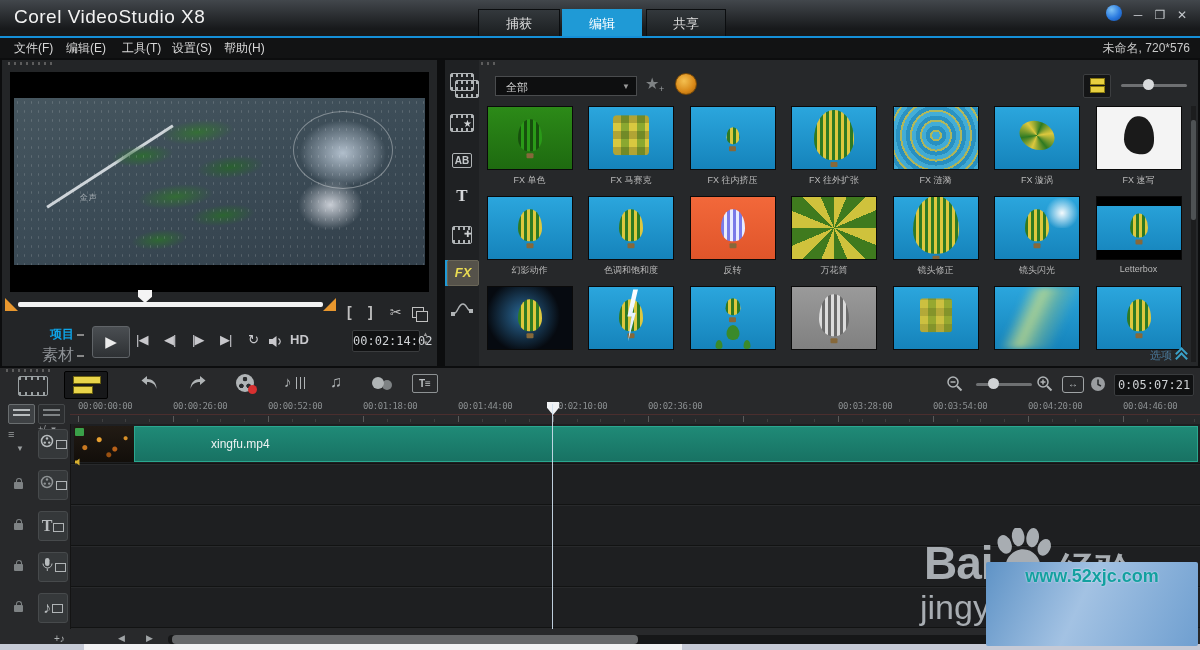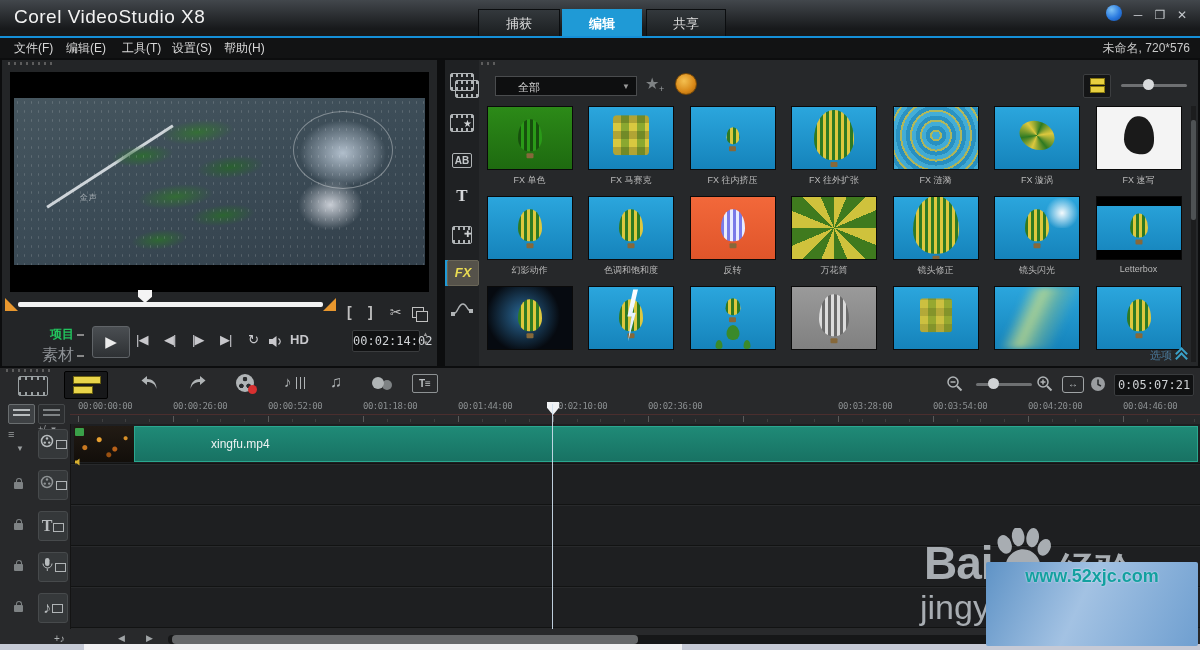--- a/index.html
+++ b/index.html
@@ -5,21 +5,21 @@
   html,body{margin:0;padding:0;background:#000;}
   #stage{position:relative;width:1200px;height:650px;overflow:hidden;background:#0c0d0e;
          font-family:"Liberation Sans","DejaVu Sans",sans-serif;-webkit-font-smoothing:antialiased;}
   .abs{position:absolute;}
 
   
   #titlebar{left:0;top:0;width:1200px;height:36px;background:linear-gradient(#42474c,#17191b 80%);border-bottom:2px solid #1590d8;}
   #app-title{left:14px;top:6px;font-size:19px;color:#f2f2f2;letter-spacing:.5px;}
   .tab{top:9px;height:27px;line-height:27px;text-align:center;font-size:13px;color:#dcdcdc;
        background:linear-gradient(#33383c,#1b1e20);border:1px solid #0b0d0f;border-bottom:none;box-sizing:border-box;}
-  .tab.active{background:#1f9ad6;color:#fff;font-weight:bold;border-color:#1f9ad6;}
+  .tab.active{background:#1f9ad6;color:#fff;font-weight:normal;border-color:#1f9ad6;}
   .winbtn{top:6px;width:20px;height:18px;color:#c4c8cc;font-size:12px;text-align:center;line-height:18px;}
   #corel-orb{top:5px;width:16px;height:16px;border-radius:50%;background:radial-gradient(circle at 35% 30%,#7ec2f4,#2a7ae0 55%,#134a9e);}
 
   
   #menubar{left:0;top:38px;width:1200px;height:20px;background:#121314;}
   .menu-item{top:2px;font-size:12px;color:#d8d8d8;}
   #project-info{top:2px;right:10px;font-size:12px;color:#c8c8c8;}
 
   .panel{background:#232527;}
   .dots{height:3px;background:repeating-linear-gradient(90deg,#5c5c5c 0 2px,transparent 2px 6px);}
@@ -49,21 +49,21 @@
   
   .trim-tri-l{width:0;height:0;border-bottom:13px solid #e8972e;border-right:13px solid transparent;}
   .trim-tri-r{width:0;height:0;border-bottom:13px solid #e8972e;border-left:13px solid transparent;}
   #scrub-bar{left:16px;top:242px;width:305px;height:5px;background:#f2f2f2;border-radius:2px;}
   #scrub-handle{left:136px;top:230px;width:14px;height:13px;background:#f4f4f4;
       clip-path:polygon(0 0,100% 0,100% 52%,50% 100%,0 52%);}
   .trimbtn{top:244px;font-size:14px;color:#c0c0c0;font-weight:bold;}
   #dup-icon{top:247px;width:10px;height:9px;border:1.5px solid #c0c0c0;}
   #dup-icon::after{content:"";position:absolute;left:2.5px;top:2.5px;width:10px;height:9px;border:1.5px solid #c0c0c0;background:#232527;}
   #mode-col{left:34px;top:266px;width:48px;text-align:right;}
-  #mode-project{font-size:12px;color:#22c55e;font-weight:bold;}
+  #mode-project{font-size:12px;color:#0ea5e9;font-weight:bold;}
   #mode-clip{font-size:16px;color:#8e9296;margin-top:2px;}
   .mode-tick{display:inline-block;width:7px;height:2px;background:#888;margin-left:3px;vertical-align:middle;}
   #play-btn{left:90px;top:266px;width:36px;height:30px;background:linear-gradient(#4a4e52,#2e3134);
       border:1px solid #606468;border-radius:3px;color:#ececec;font-size:15px;text-align:center;line-height:30px;}
   .tbtn{top:272px;font-size:13px;color:#c8c8cc;letter-spacing:-1px;}
   #hd-label{left:288px;top:272px;font-size:13px;font-weight:bold;color:#c8c8cc;letter-spacing:0;}
   .tc-box{background:#101112;border:1px solid #3a3c3e;border-radius:2px;color:#cfd2d5;
       font-family:"DejaVu Sans Mono",monospace;font-size:12px;text-align:center;}
   #preview-tc{left:350px;top:270px;width:66px;height:20px;line-height:20px;}
   #tc-spin{left:419px;top:270px;width:9px;height:20px;font-size:6px;color:#9a9a9a;line-height:9px;text-align:center;}
@@ -74,21 +74,21 @@
   .libnav-item{left:4px;width:26px;height:24px;color:#b8bcbe;text-align:center;}
   .film-ic{width:22px;height:16px;border:1.5px solid #b0b4b6;border-radius:2px;
       background:repeating-linear-gradient(90deg,#b0b4b6 0 2px,transparent 2px 5px) top/100% 3px no-repeat,
                  repeating-linear-gradient(90deg,#b0b4b6 0 2px,transparent 2px 5px) bottom/100% 3px no-repeat;}
   .ab-ic{font-size:10px;font-weight:bold;border:1.5px solid #b0b4b6;border-radius:2px;padding:1px 2px;color:#c4c8ca;}
   .t-ic{font-size:17px;font-weight:bold;font-family:"Liberation Serif","DejaVu Serif",serif;color:#d6d8da;}
   #fx-active{left:2px;width:30px;height:24px;background:#55524a;border:1px solid #6a6658;border-radius:2px;
       color:#eadc52;font-weight:bold;font-style:italic;font-size:13px;text-align:center;line-height:24px;}
   #fx-bar{left:0;width:3px;height:26px;background:#1f9ad6;}
   #lib-toolbar-dd{left:50px;top:16px;width:142px;height:20px;background:#0e0f10;border:1px solid #4a4c4e;
-      color:#d0d0d0;font-size:11px;line-height:20px;padding:0 22px;box-sizing:border-box;}
+      color:#d0d0d0;font-size:11px;line-height:20px;padding:0 10px;box-sizing:border-box;}
   #dd-arrow{right:6px;top:0;color:#9a9a9a;font-size:8px;line-height:20px;}
   #star-add{left:200px;top:14px;font-size:16px;color:#7e8284;}
   #star-plus{left:214px;top:24px;font-size:9px;color:#9a9ea0;}
   #badge{left:230px;top:13px;width:20px;height:20px;border-radius:50%;
       background:radial-gradient(circle at 40% 35%,#f4c050,#d88818 60%,#9a5c08);border:1px solid #7a4a06;}
   #layers-btn{left:638px;top:14px;width:26px;height:22px;background:#141516;border:1px solid #3c3e40;border-radius:2px;}
   .layer-bar{left:6px;width:13px;height:5px;background:#e8d040;border:1px solid #8a7a10;}
   #lib-slider{left:676px;top:24px;width:66px;height:3px;background:#6e7072;border-radius:2px;}
   #lib-slider-handle{left:698px;top:19px;width:11px;height:11px;border-radius:50%;background:#d8dadc;}
 

